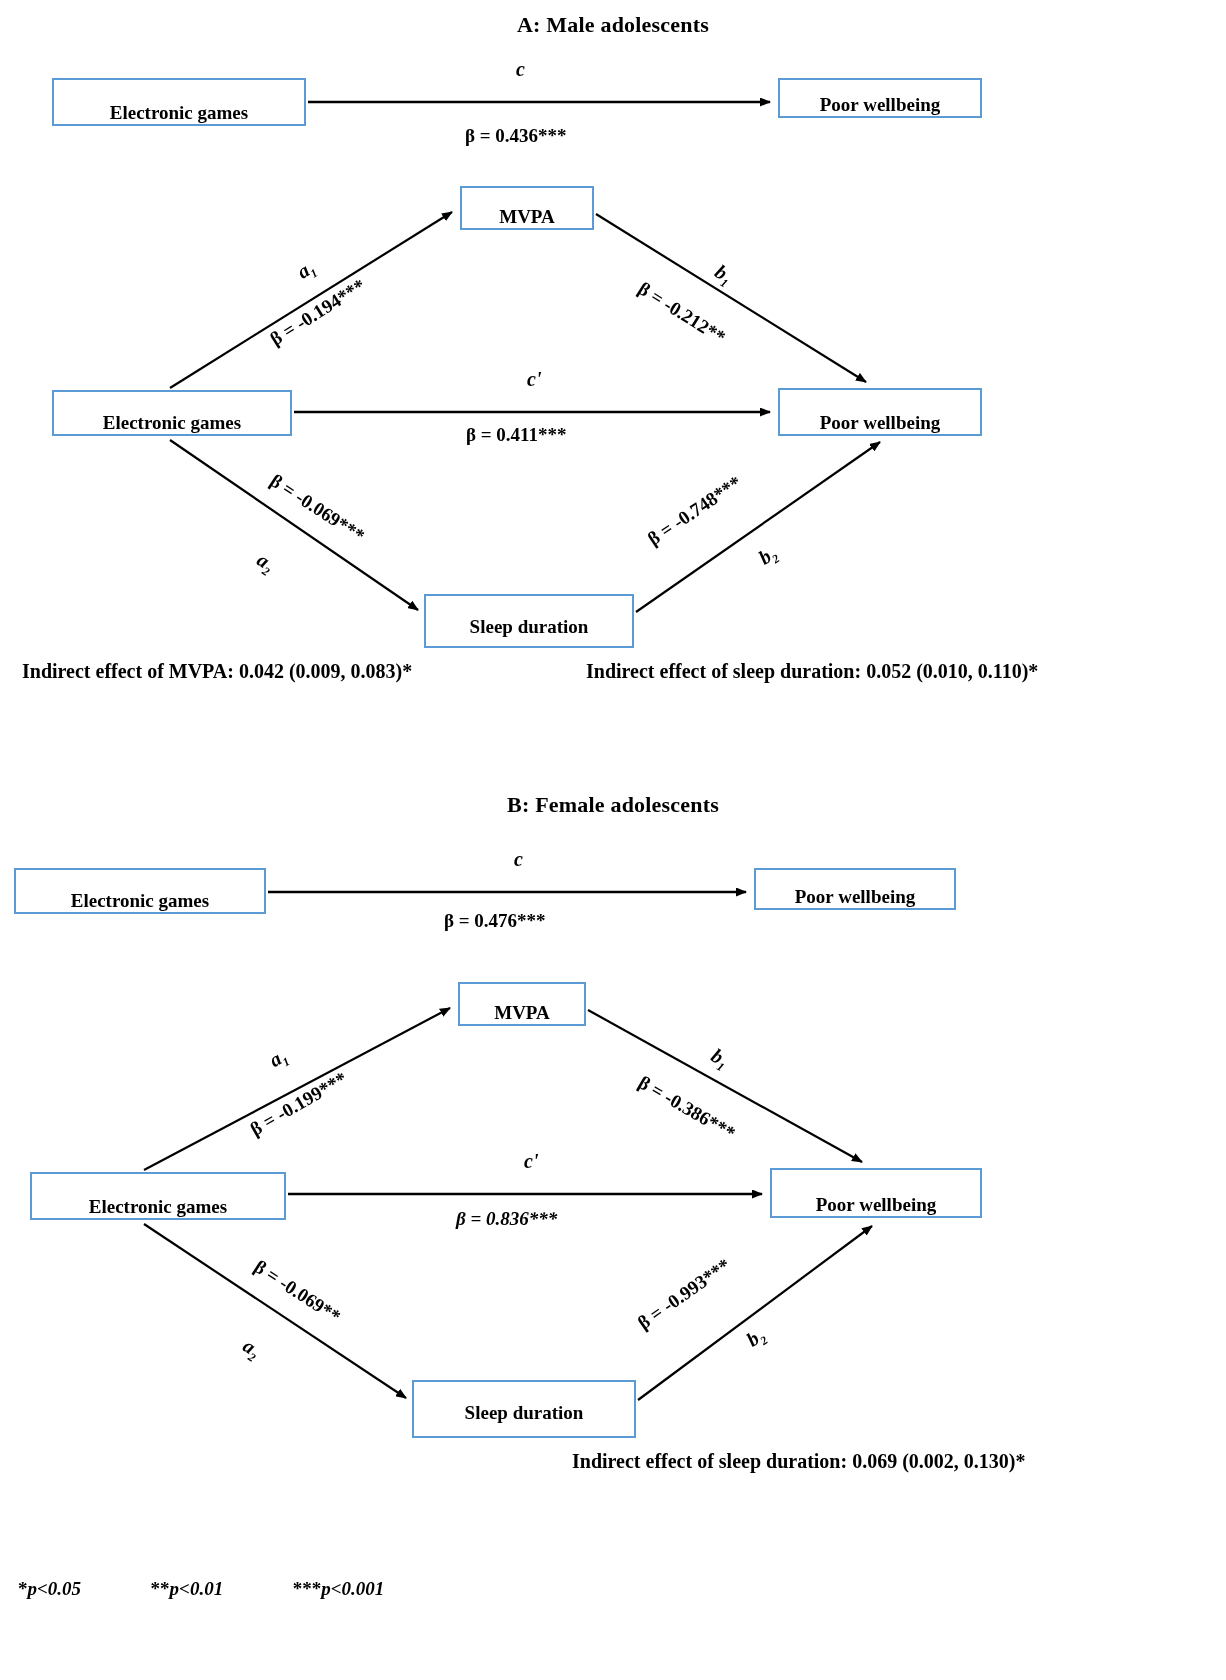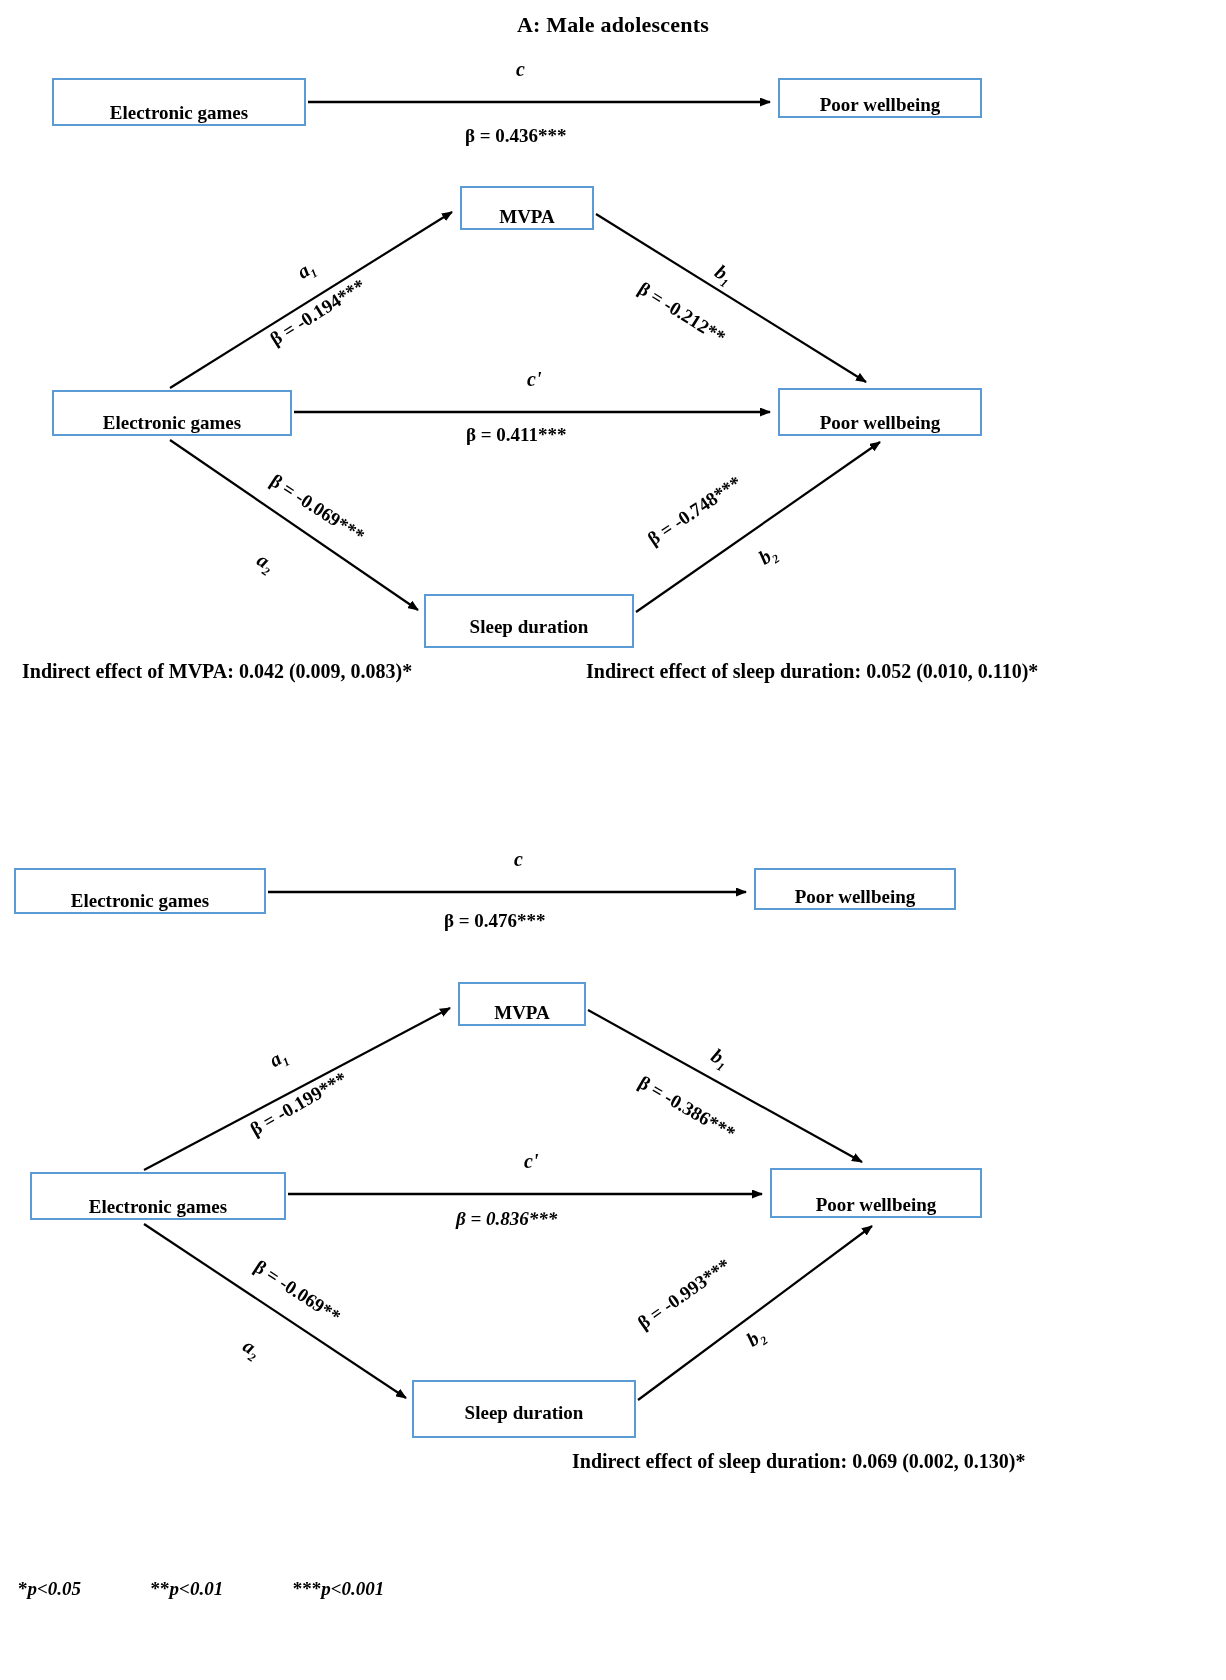--- a/index.html
+++ b/index.html
@@ -159,20 +159,21 @@
     <span>b</span><sub>2</sub>
   </div>
 
   <div class="effect-line" style="left:22px; top:660px;">Indirect effect of MVPA: 0.042 (0.009, 0.083)*</div>
   <div class="effect-line" style="left:566px; top:660px;margin-left:20px;">Indirect effect of sleep duration: 0.052 (0.010, 0.110)*</div>
 
 </div>
 
 <div class="panel" style="top:782px;height:780px;">
 
+  <div class="panel-title" style="top:10px;">B: Female adolescents</div>
 
   <div class="node" style="left:14px; top:86px; width:252px; height:46px;">
     <span>Electronic games</span>
   </div>
   <div class="node" style="left:754px; top:86px; width:202px; height:42px;">
     <span>Poor wellbeing</span>
   </div>
 
   <div class="pathlabel italic" style="left:514px; top:66px;">c</div>
   <div class="pathlabel" style="left:444px; top:128px;">β = 0.476***</div>

